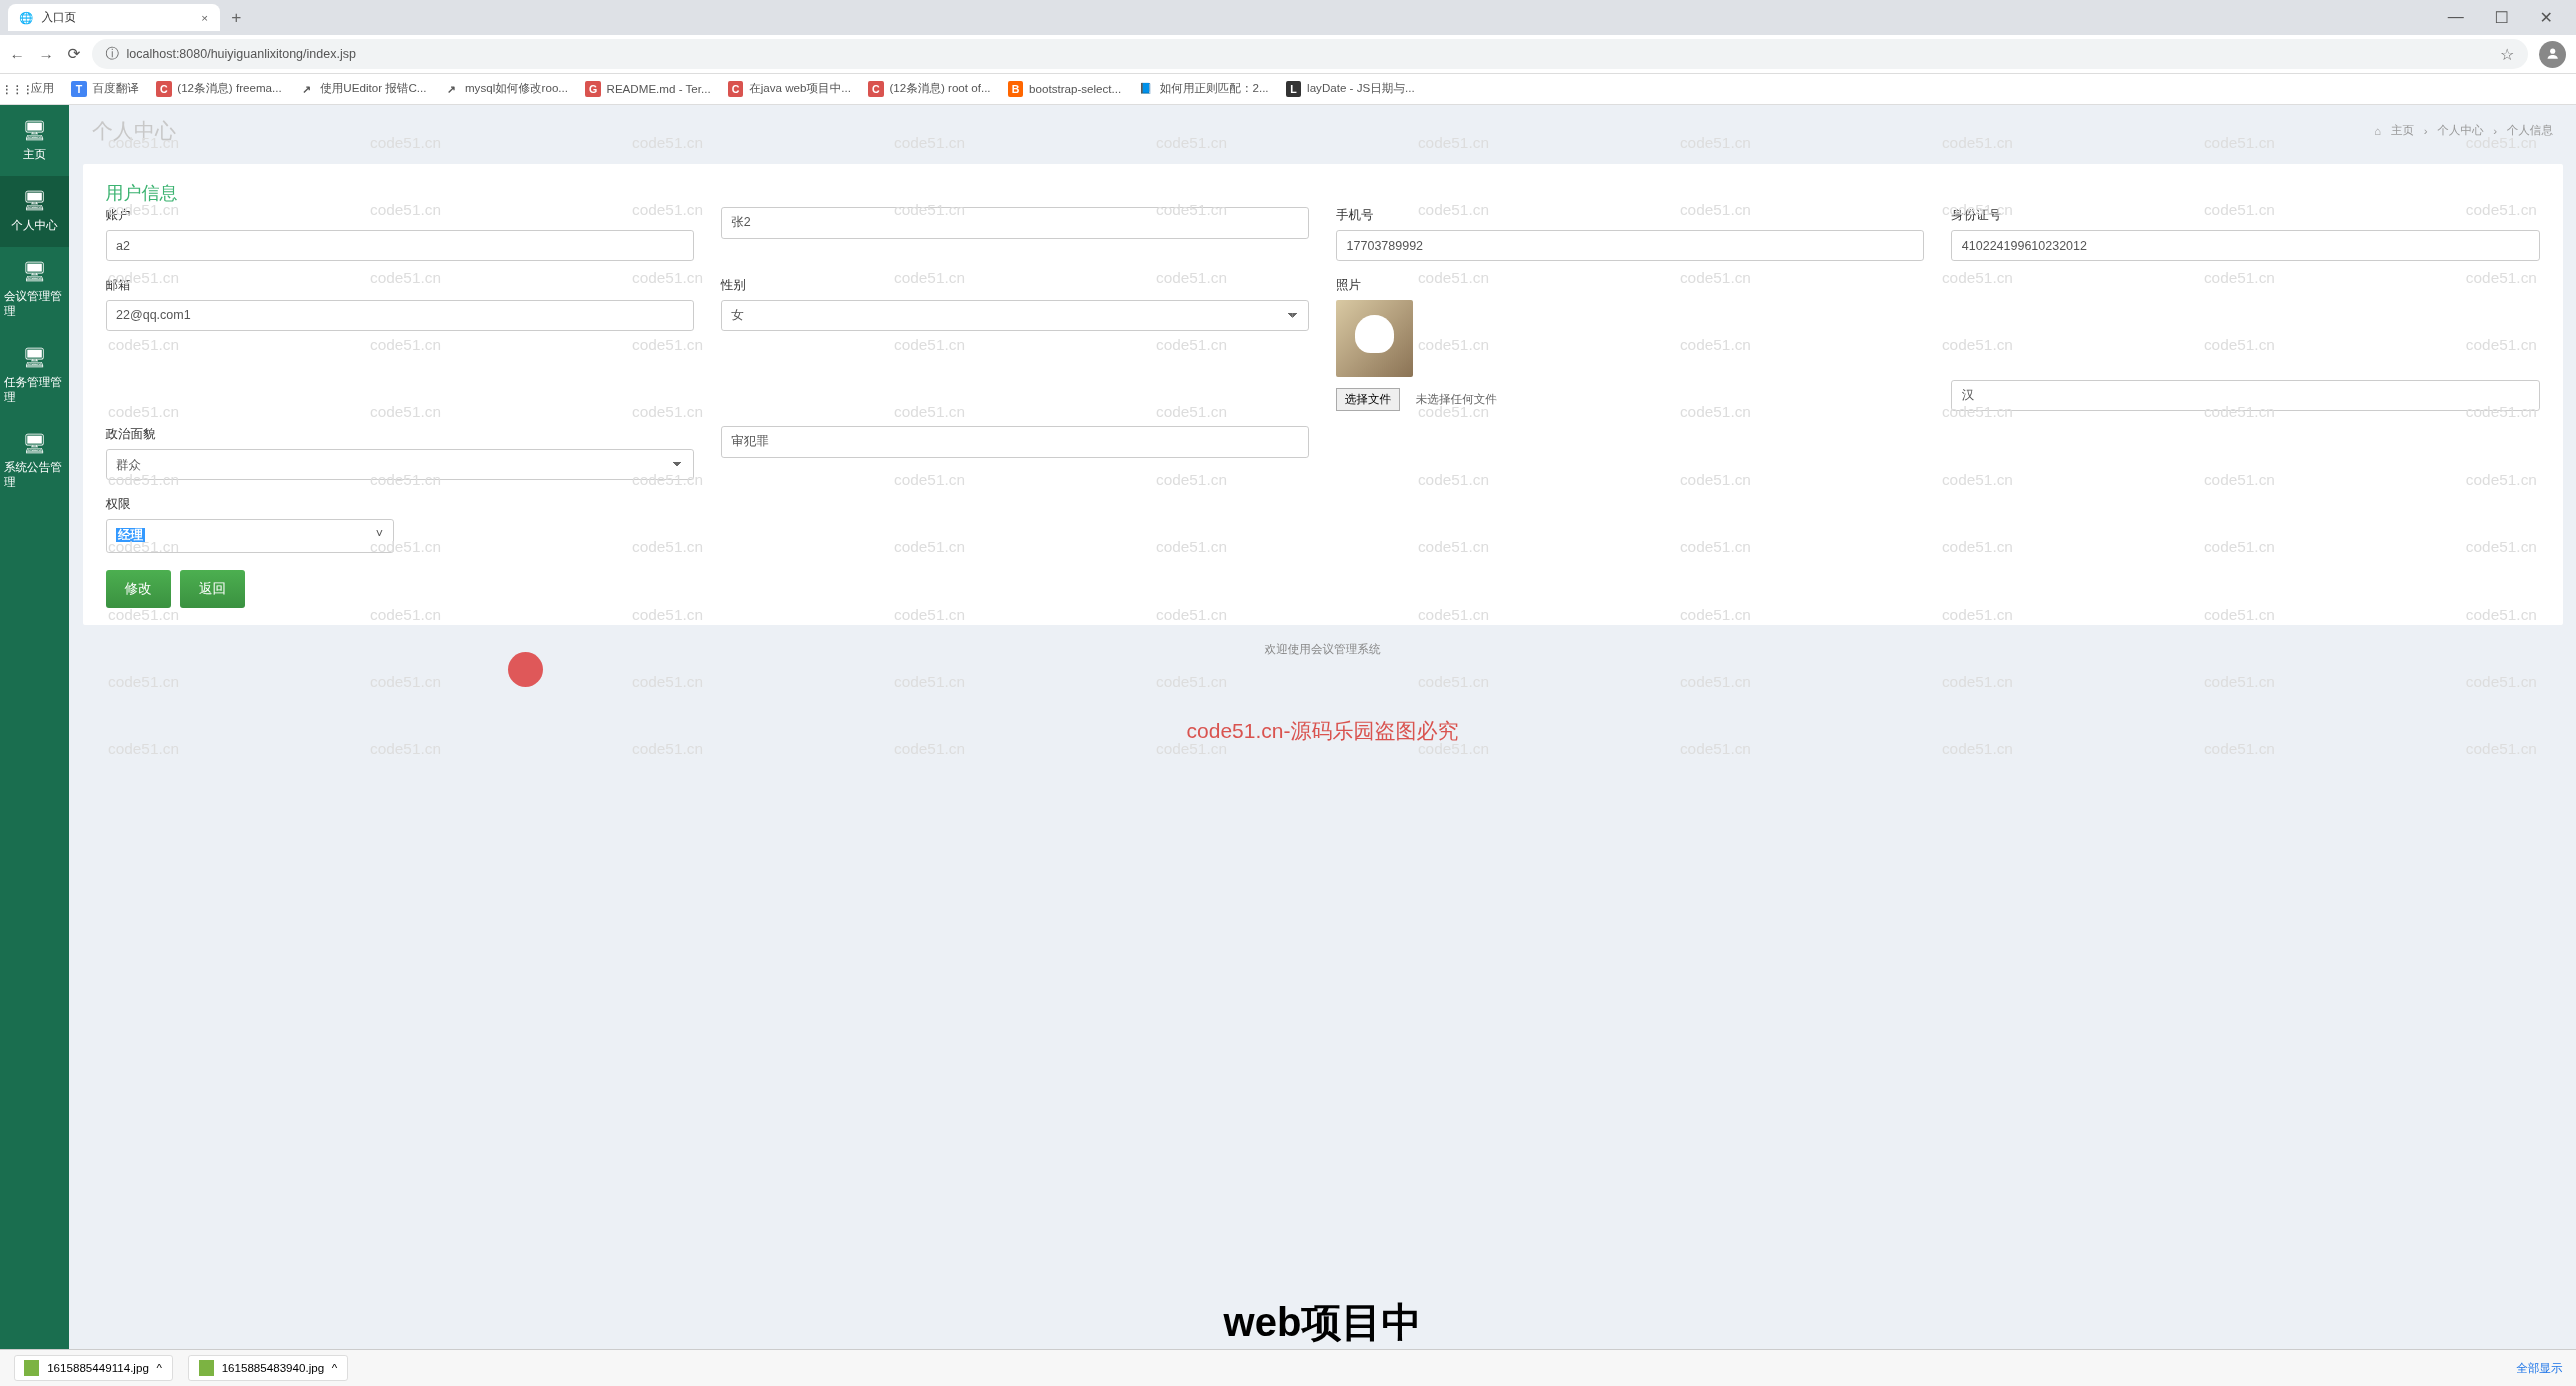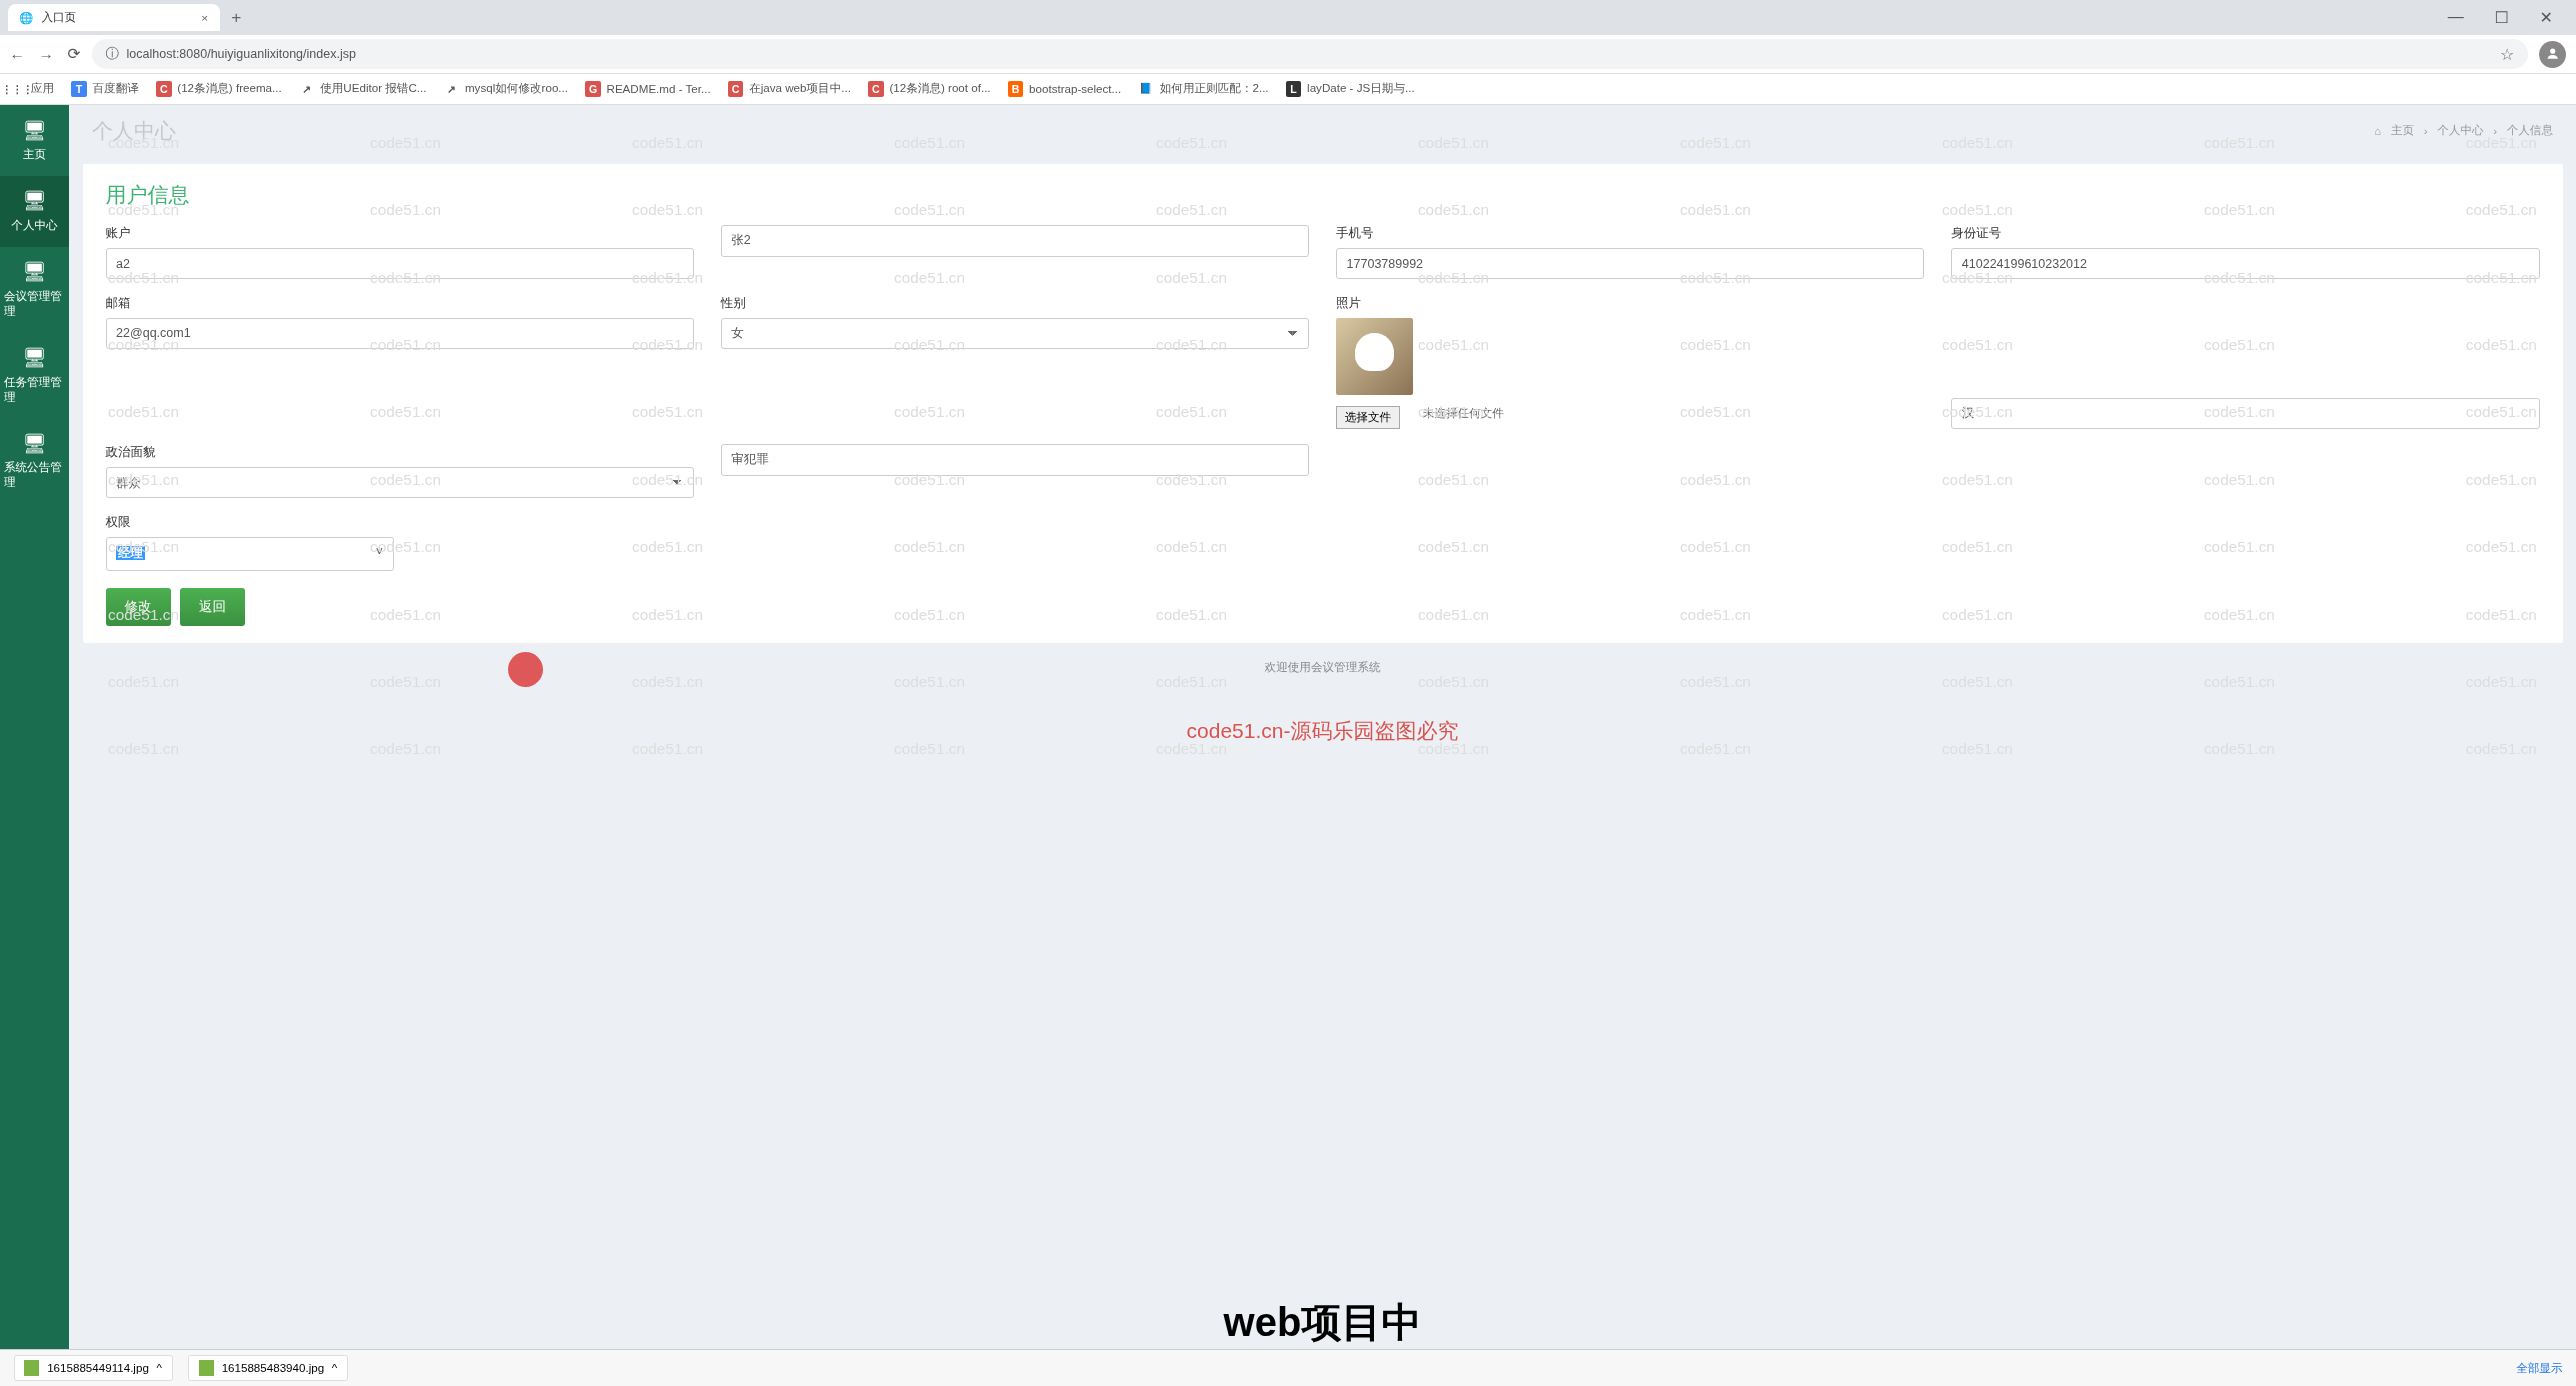--- a/index.html
+++ b/index.html
@@ -34,29 +34,29 @@
 .sidebar-item.active { background: #145a3f; }
 .sidebar-icon { font-size: 19px; }
 
 .main { flex: 1; display: flex; flex-direction: column; background: #ecf0f5; position: relative; }
 .page-header { display: flex; align-items: center; justify-content: space-between; padding: 11.6px 23px; color: #b8b8b8; }
 .page-title { font-size: 21px; color: #c8c8c8; }
 .breadcrumb { font-size: 11.6px; color: #999; display: flex; align-items: center; gap: 9.6px; }
 .breadcrumb span { cursor: pointer; }
 
 .content-card { background: #fff; margin: 7.7px 13.5px; padding: 17.3px 23px; border-radius: 1.9px; }
-.card-title { color: #3cb371; font-size: 21px; margin-bottom: 16px; }
+.card-title { color: #3cb371; font-size: 18px; margin-bottom: 2px; }
 .form-grid { display: grid; grid-template-columns: 1fr 1fr 1fr 1fr; gap: 15.4px 27px; }
 .form-group { display: flex; flex-direction: column; gap: 5.8px; }
 .form-group label { font-size: 12.5px; color: #333; font-weight: 500; }
 .form-control { border: 1px solid #ccc; border-radius: 2.9px; padding: 7.7px 9.6px; font-size: 12.5px; color: #555; background: #fff; }
 select.form-control { appearance: none; background-image: linear-gradient(45deg, transparent 50%, #666 50%), linear-gradient(135deg, #666 50%, transparent 50%); background-position: calc(100% - 15.4px) center, calc(100% - 10.6px) center; background-size: 4.8px 4.8px, 4.8px 4.8px; background-repeat: no-repeat; }
 .photo-box { width: 77px; height: 77px; background: linear-gradient(135deg, #d9c9a3, #8b7355); border-radius: 1.9px; position: relative; overflow: hidden; }
 .photo-box::after { content: ''; position: absolute; top: 20%; left: 25%; width: 50%; height: 50%; background: #fff; border-radius: 50% 50% 40% 40%; }
-.file-row { display: flex; gap: 23px; margin-top: 5.8px; }
+.file-row { display: flex; align-items: center; gap: 16px; margin-top: 5.8px; }
 .file-btn { border: 1px solid #aaa; background: #efefef; padding: 2.9px 7.7px; font-size: 11.6px; cursor: pointer; }
 .file-text { font-size: 11.6px; color: #666; }
 .half-width { grid-column: span 1; max-width: 49%; }
 
 .btn-row { display: flex; gap: 9.6px; margin-top: 17.3px; }
 .btn { padding: 9.6px 19px; border: none; border-radius: 2.9px; color: #fff; font-size: 13.5px; cursor: pointer; background: linear-gradient(to bottom, #4caf50, #3a9140); }
 .btn-return { background: linear-gradient(to bottom, #4caf50, #3a9140); }
 
 .footer-text { text-align: center; padding: 9.6px; font-size: 11.6px; color: #888; }
 

